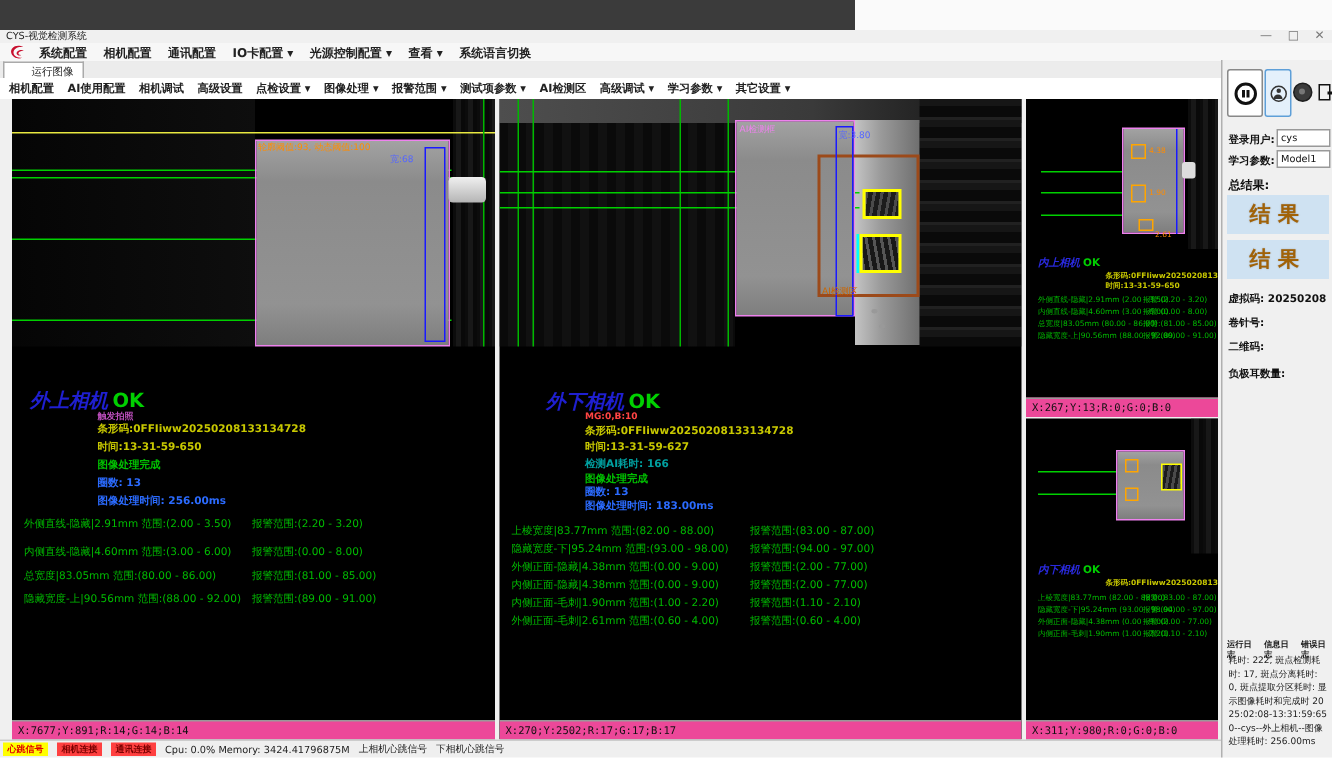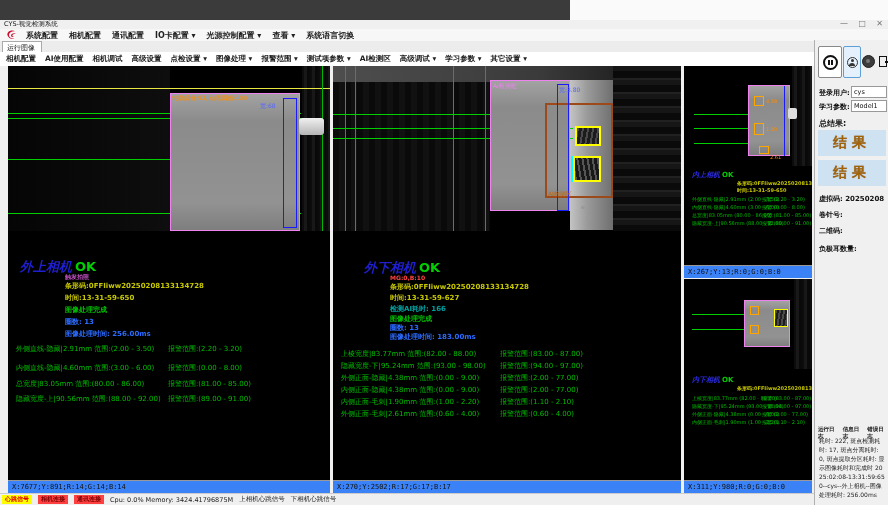--- a/index.html
+++ b/index.html
@@ -9,27 +9,27 @@
   
   .desktop-strip{position:absolute;left:0;top:0;width:570px;height:20px;background:#3b3b3b;}
   .desktop-strip-r{position:absolute;left:570px;top:0;width:318px;height:20px;background:#fafafa;}
   .titlebar{position:absolute;left:0;top:20px;width:888px;height:9px;background:#f0f0f0;}
   .titlebar .title{position:absolute;left:4px;top:0px;font-size:6.5px;color:#222;}
   .winctl{position:absolute;top:-1px;font-size:8px;color:#777;}
   .menubar{position:absolute;left:0;top:29px;width:888px;height:12px;background:#f7f7f7;border-bottom:1px solid #e0e0e0;display:flex;align-items:center;}
   .menubar .logo{margin-left:6px;margin-right:8px;display:flex;align-items:center;}
   .menubar .mi{font-size:8px;font-weight:bold;color:#222;margin-right:11px;white-space:nowrap;cursor:default;}
   .tabrow{position:absolute;left:0;top:41px;width:814px;height:11px;background:#ececec;}
-  .tab{position:absolute;left:2px;top:0;height:10px;padding:1px 6px 0 4px;background:#fff;border:1px solid #aaa;border-bottom:none;font-size:7px;color:#222;}
+  .tab{position:absolute;left:2px;top:0;height:10px;padding:1px 6px 0 18px;background:#fff;border:1px solid #aaa;border-bottom:none;font-size:7px;color:#222;}
   .toolbar{position:absolute;left:0;top:52px;width:814px;height:14px;background:#fff;border-bottom:1px solid #ccc;display:flex;align-items:center;}
   .toolbar .ti{font-size:7.5px;font-weight:bold;color:#222;margin-right:9px;white-space:nowrap;}
   .main{position:absolute;left:0;top:66px;width:814px;height:427px;background:#f0f0f0;}
   
   .view{position:absolute;background:#000;overflow:hidden;}
-  .coordbar{position:absolute;left:0;right:0;bottom:0;height:13px;background:#3b82f6;border-top:1px solid #999;
+  .coordbar{position:absolute;left:0;right:0;bottom:0;height:13px;background:#ec4899;border-top:1px solid #999;
             font-family:"DejaVu Sans Mono","Liberation Mono",monospace;font-size:7px;color:#111;padding:2px 0 0 4px;box-sizing:border-box;}
   .gline{position:absolute;height:1px;background:#00d000;}
   .gvline{position:absolute;width:1px;background:#00b800;}
   .yline{position:absolute;height:1px;background:#e8e840;}
   .part{position:absolute;background:linear-gradient(180deg,#a2a2a2,#8b8b8b 20%,#929292 80%,#7e7e7e);border:1px solid #ee82ee;box-sizing:border-box;}
   .streaks{background:repeating-linear-gradient(90deg,#0c0c0c 0 2px,#181818 2px 5px,#090909 5px 8px);}
   .hbands{background:repeating-linear-gradient(180deg,#161616 0 5px,#0a0a0a 5px 12px,#212121 12px 14px);}
   .olabel{position:absolute;font-size:6px;color:#ff8c00;white-space:nowrap;}
   .mlabel{position:absolute;font-size:6px;color:#ee82ee;white-space:nowrap;}
   .blabel{position:absolute;font-size:6px;color:#5566ff;white-space:nowrap;}

